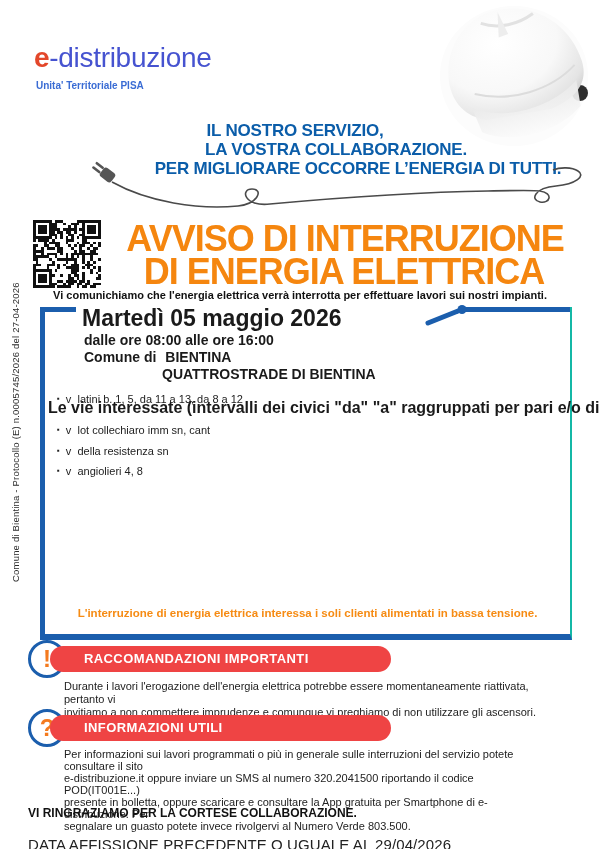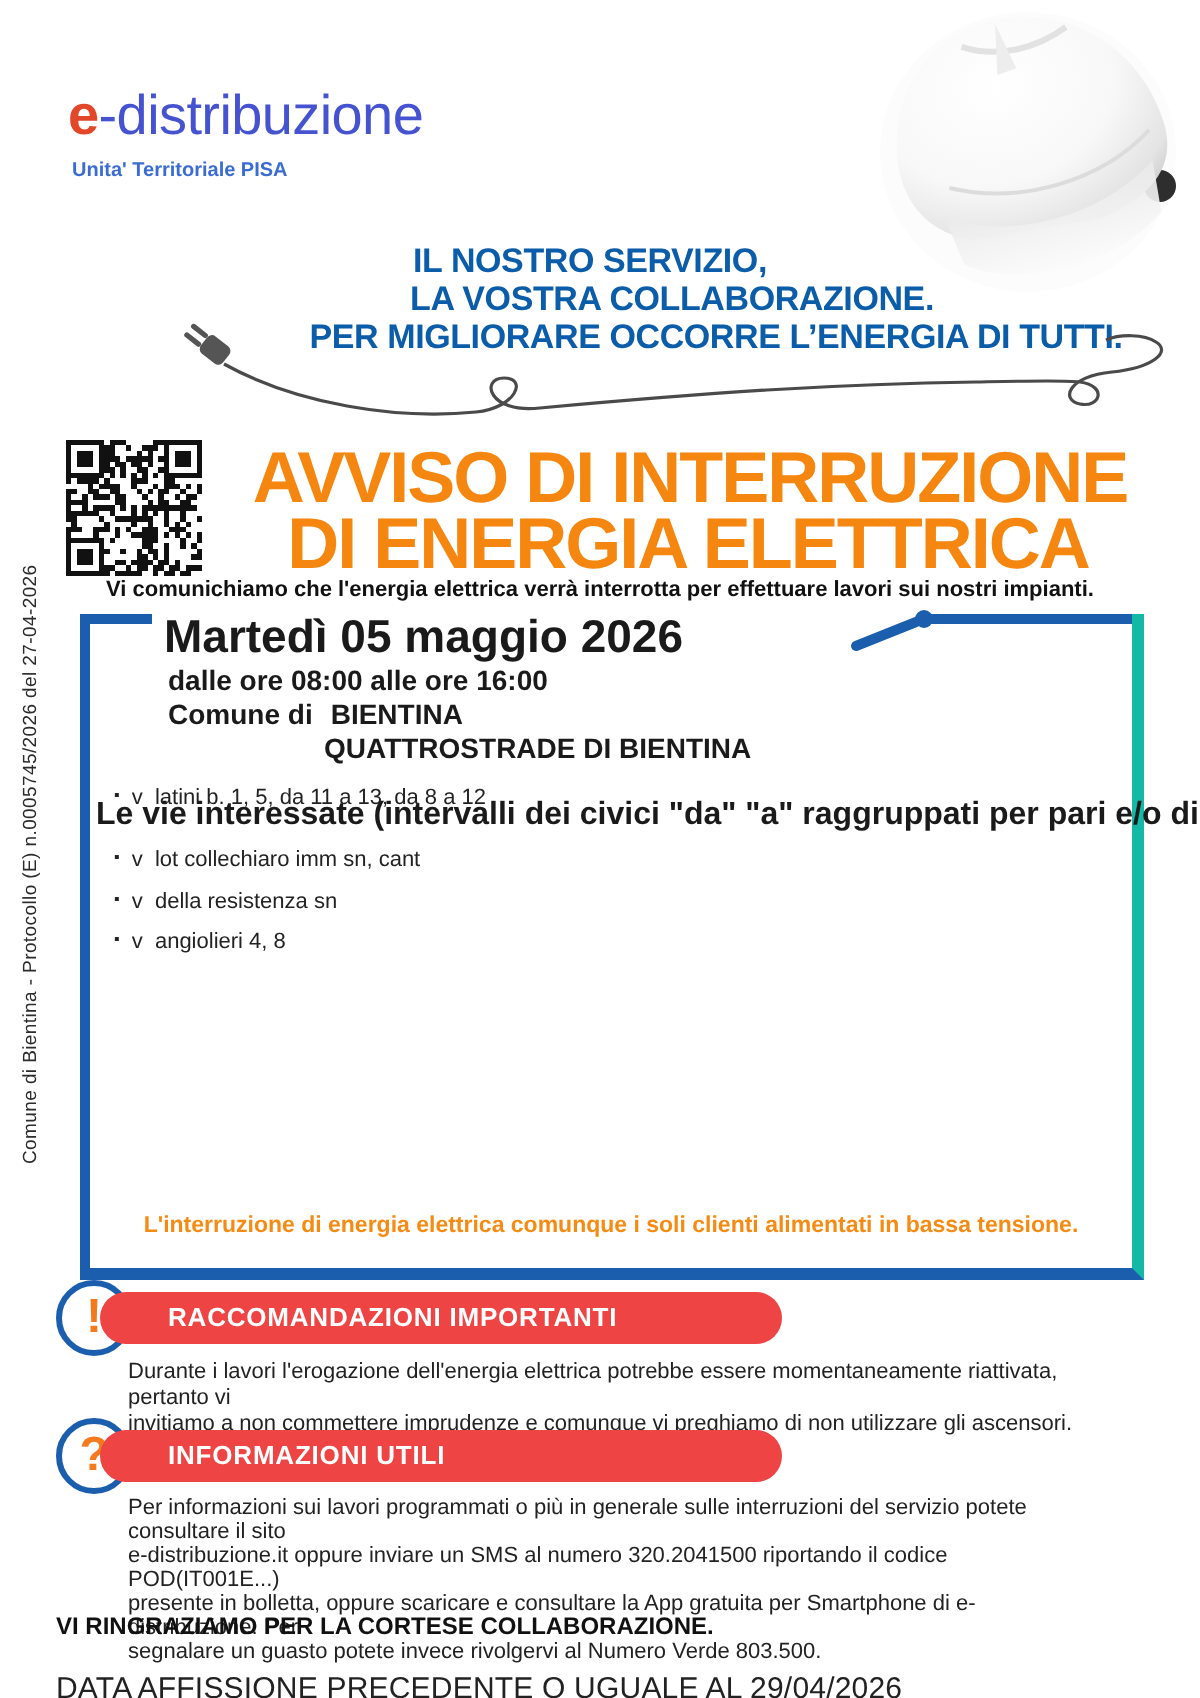--- a/index.html
+++ b/index.html
@@ -38,21 +38,21 @@
   
   .title{position:absolute;font-weight:bold;color:#f5860f;white-space:nowrap;transform:translateX(-50%);font-size:36px;letter-spacing:-1px;}
   .t1{left:345px;top:218px;}
   .t2{left:344px;top:251px;}
 
   .intro{position:absolute;left:0;top:289px;width:600px;text-align:center;font-size:11px;font-weight:bold;color:#111;}
 
   
   .box{
     position:absolute;left:40px;top:307px;width:532px;height:333px;box-sizing:border-box;
-    border-left:5px solid #1b5ead;border-right:6px solid #14b8a6;border-bottom:6px solid #1b5ead;
+    border-left:5px solid #1b5ead;border-right:2px solid #14b8a6;border-bottom:6px solid #1b5ead;
   }
   .box-top-a{position:absolute;left:40px;top:307px;width:36px;height:5px;background:#1b5ead;}
   .box-top-b{position:absolute;left:462px;top:307px;width:110px;height:5px;background:#1b5ead;}
   .pencil{position:absolute;left:420px;top:300px;width:50px;height:30px;}
 
   .date{position:absolute;left:37px;top:-2px;font-size:23px;font-weight:bold;white-space:nowrap;}
   .hours{position:absolute;left:39px;top:25px;font-size:14px;font-weight:bold;white-space:nowrap;}
   .comune{position:absolute;left:39px;top:42px;font-size:14px;font-weight:bold;white-space:nowrap;}
   .comune .gap{display:inline-block;width:9px;}
   .locality{position:absolute;left:117px;top:59px;font-size:14px;font-weight:bold;white-space:nowrap;}
@@ -483,21 +483,21 @@
 <div class="box">
   <div class="date">Martedì 05 maggio 2026</div>
   <div class="hours">dalle ore 08:00 alle ore 16:00</div>
   <div class="comune"><span>Comune di</span><span class="gap"></span><span>BIENTINA</span></div>
   <div class="locality">QUATTROSTRADE DI BIENTINA</div>
   <div class="streets-intro">Le vie interessate (intervalli dei civici "da" "a" raggruppati per pari e/o dispari) sono:</div>
   <div class="street st0"><span class="bullet">▪</span><span>v  latini b. 1, 5, da 11 a 13, da 8 a 12</span></div>
   <div class="street st1"><span class="bullet">▪</span><span>v  lot collechiaro imm sn, cant</span></div>
   <div class="street st2"><span class="bullet">▪</span><span>v  della resistenza sn</span></div>
   <div class="street st3"><span class="bullet">▪</span><span>v  angiolieri 4, 8</span></div>
-  <div class="bt-note">L'interruzione di energia elettrica comunque i soli clienti alimentati in bassa tensione.</div>
+  <div class="bt-note">L'interruzione di energia elettrica interessa i soli clienti alimentati in bassa tensione.</div>
 </div>
 
 <div class="sec-icon icon1">!</div>
 <div class="banner banner1">RACCOMANDAZIONI IMPORTANTI</div>
 <div class="para para1">Durante i lavori l'erogazione dell'energia elettrica potrebbe essere momentaneamente riattivata, pertanto vi
 invitiamo a non commettere imprudenze e comunque vi preghiamo di non utilizzare gli ascensori.</div>
 
 <div class="sec-icon icon2">?</div>
 <div class="banner banner2">INFORMAZIONI UTILI</div>
 <div class="para para2">Per informazioni sui lavori programmati o più in generale sulle interruzioni del servizio potete consultare il sito

